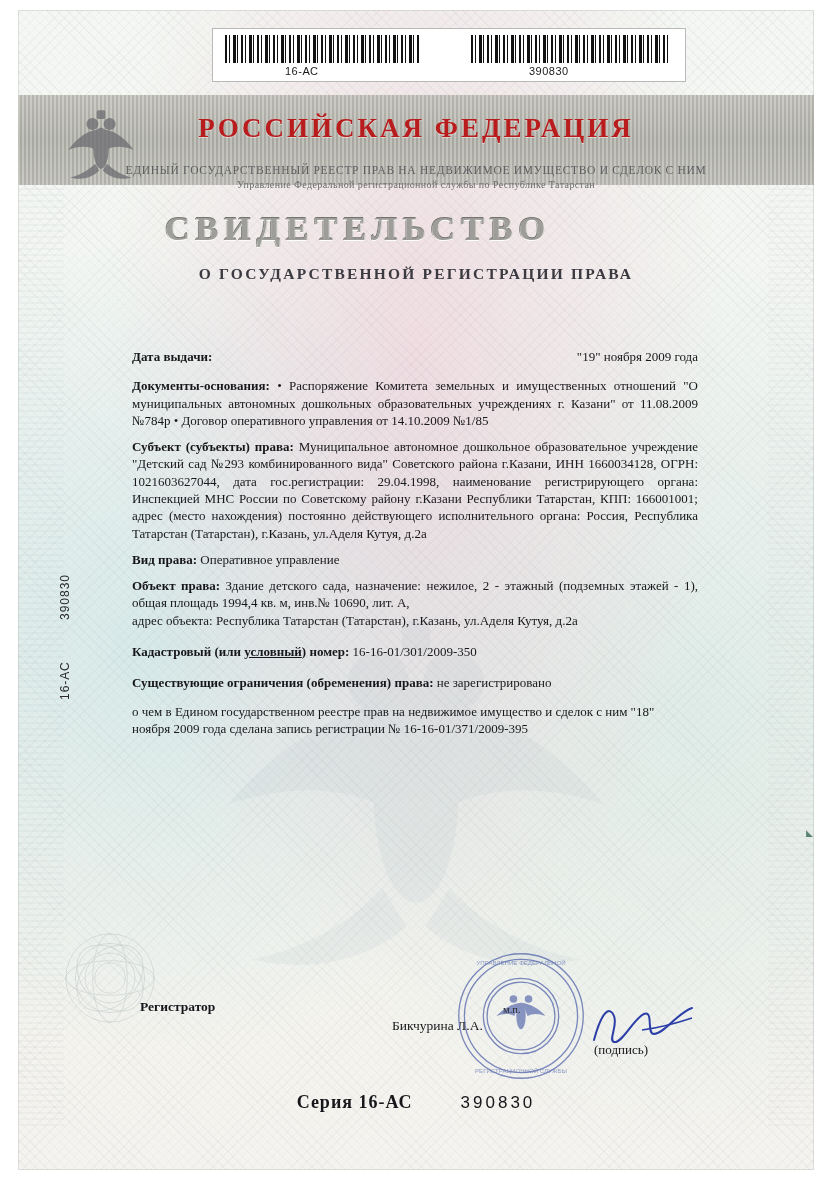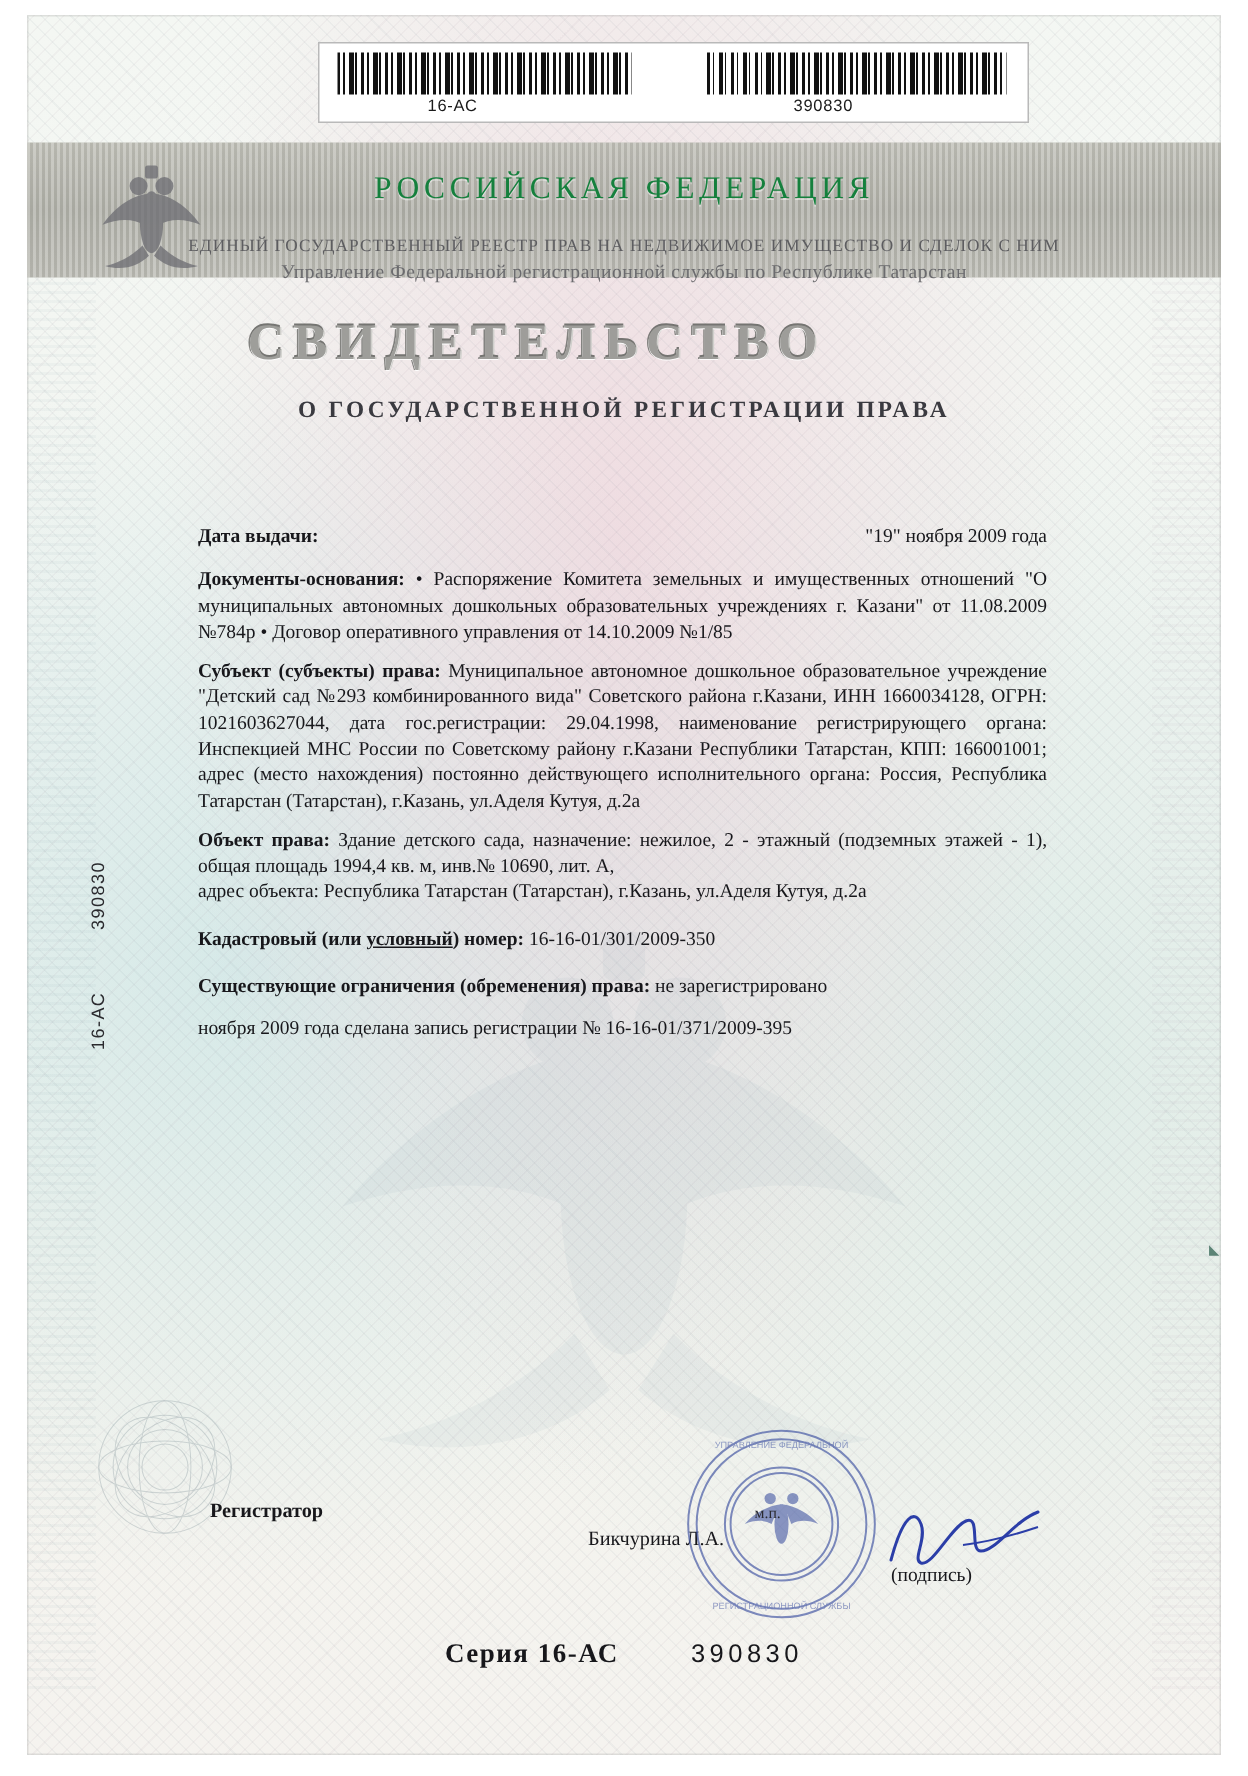--- a/index.html
+++ b/index.html
@@ -96,35 +96,35 @@
   .header-inner {
     position: absolute;
     left: 18px; top: 95px;
     width: 796px; height: 90px;
     text-align: center;
     padding-top: 18px;
     box-sizing: border-box;
   }
   .rf-title {
     font-family: "Liberation Serif", serif;
-    font-size: 21px;
-    font-weight: normal;
+    font-size: 27px;
+    font-weight: bold;
     letter-spacing: 3px;
-    color: #15803d;
+    color: #b91c1c;
     text-shadow: 0 1px 0 rgba(255,255,255,0.45);
   }
   .rf-sub1 {
     margin-top: 20px;
     font-size: 11.5px;
     letter-spacing: 0.7px;
     color: #5d5d60;
   }
   .rf-sub2 {
     margin-top: 3px;
-    font-size: 13px;
+    font-size: 10px;
     letter-spacing: 0.4px;
     color: #6b6b6e;
   }
 
   
   .emblem {
     position: absolute;
     left: 58px; top: 100px;
     width: 86px; height: 86px;
     opacity: 0.85;
@@ -350,39 +350,44 @@
     <div class="row">
       <span class="lbl">Документы-основания:</span>
       <span>• Распоряжение Комитета земельных и имущественных отношений "О муниципальных автономных дошкольных образовательных учреждениях г. Казани" от 11.08.2009 №784р • Договор оперативного управления от 14.10.2009 №1/85</span>
     </div>
 
     <div class="row">
       <span class="lbl">Субъект (субъекты) права:</span>
       <span>Муниципальное автономное дошкольное образовательное учреждение "Детский сад №293 комбинированного вида" Советского района г.Казани, ИНН 1660034128, ОГРН: 1021603627044, дата гос.регистрации: 29.04.1998, наименование регистрирующего органа: Инспекцией МНС России по Советскому району г.Казани Республики Татарстан, КПП: 166001001; адрес (место нахождения) постоянно действующего исполнительного органа: Россия, Республика Татарстан (Татарстан), г.Казань, ул.Аделя Кутуя, д.2а</span>
     </div>
 
+    <div class="row">
+      <span class="lbl">Вид права:</span>
+      <span>Оперативное управление</span>
+    </div>
 
     <div class="row">
       <span class="lbl">Объект права:</span>
       <span>Здание детского сада, назначение: нежилое, 2 - этажный (подземных этажей - 1), общая площадь 1994,4 кв. м, инв.№ 10690, лит. А,</span>
       <div>адрес объекта: Республика Татарстан (Татарстан), г.Казань, ул.Аделя Кутуя, д.2а</div>
     </div>
 
     <div class="row" style="margin-top:14px">
       <span class="lbl">Кадастровый (или</span>
       <span class="lbl u">условный</span><span class="lbl">) номер:</span>
       <span>16-16-01/301/2009-350</span>
     </div>
 
     <div class="row" style="margin-top:14px">
       <span class="lbl">Существующие ограничения (обременения) права:</span>
       <span>не зарегистрировано</span>
     </div>
 
     <div class="note-block">
+      <div>о чем в Едином государственном реестре прав на недвижимое имущество и сделок с ним  "18"</div>
       <div>ноября 2009 года сделана запись регистрации № 16-16-01/371/2009-395</div>
     </div>
   </div>
 
   <div class="side-num">390830</div>
   <div class="side-ser">16-АС</div>
 
   <svg class="rosette" viewBox="0 0 100 100">
     <g stroke="#8a9aa0" fill="none" stroke-width="0.7">
       <circle cx="50" cy="50" r="46"></circle>

